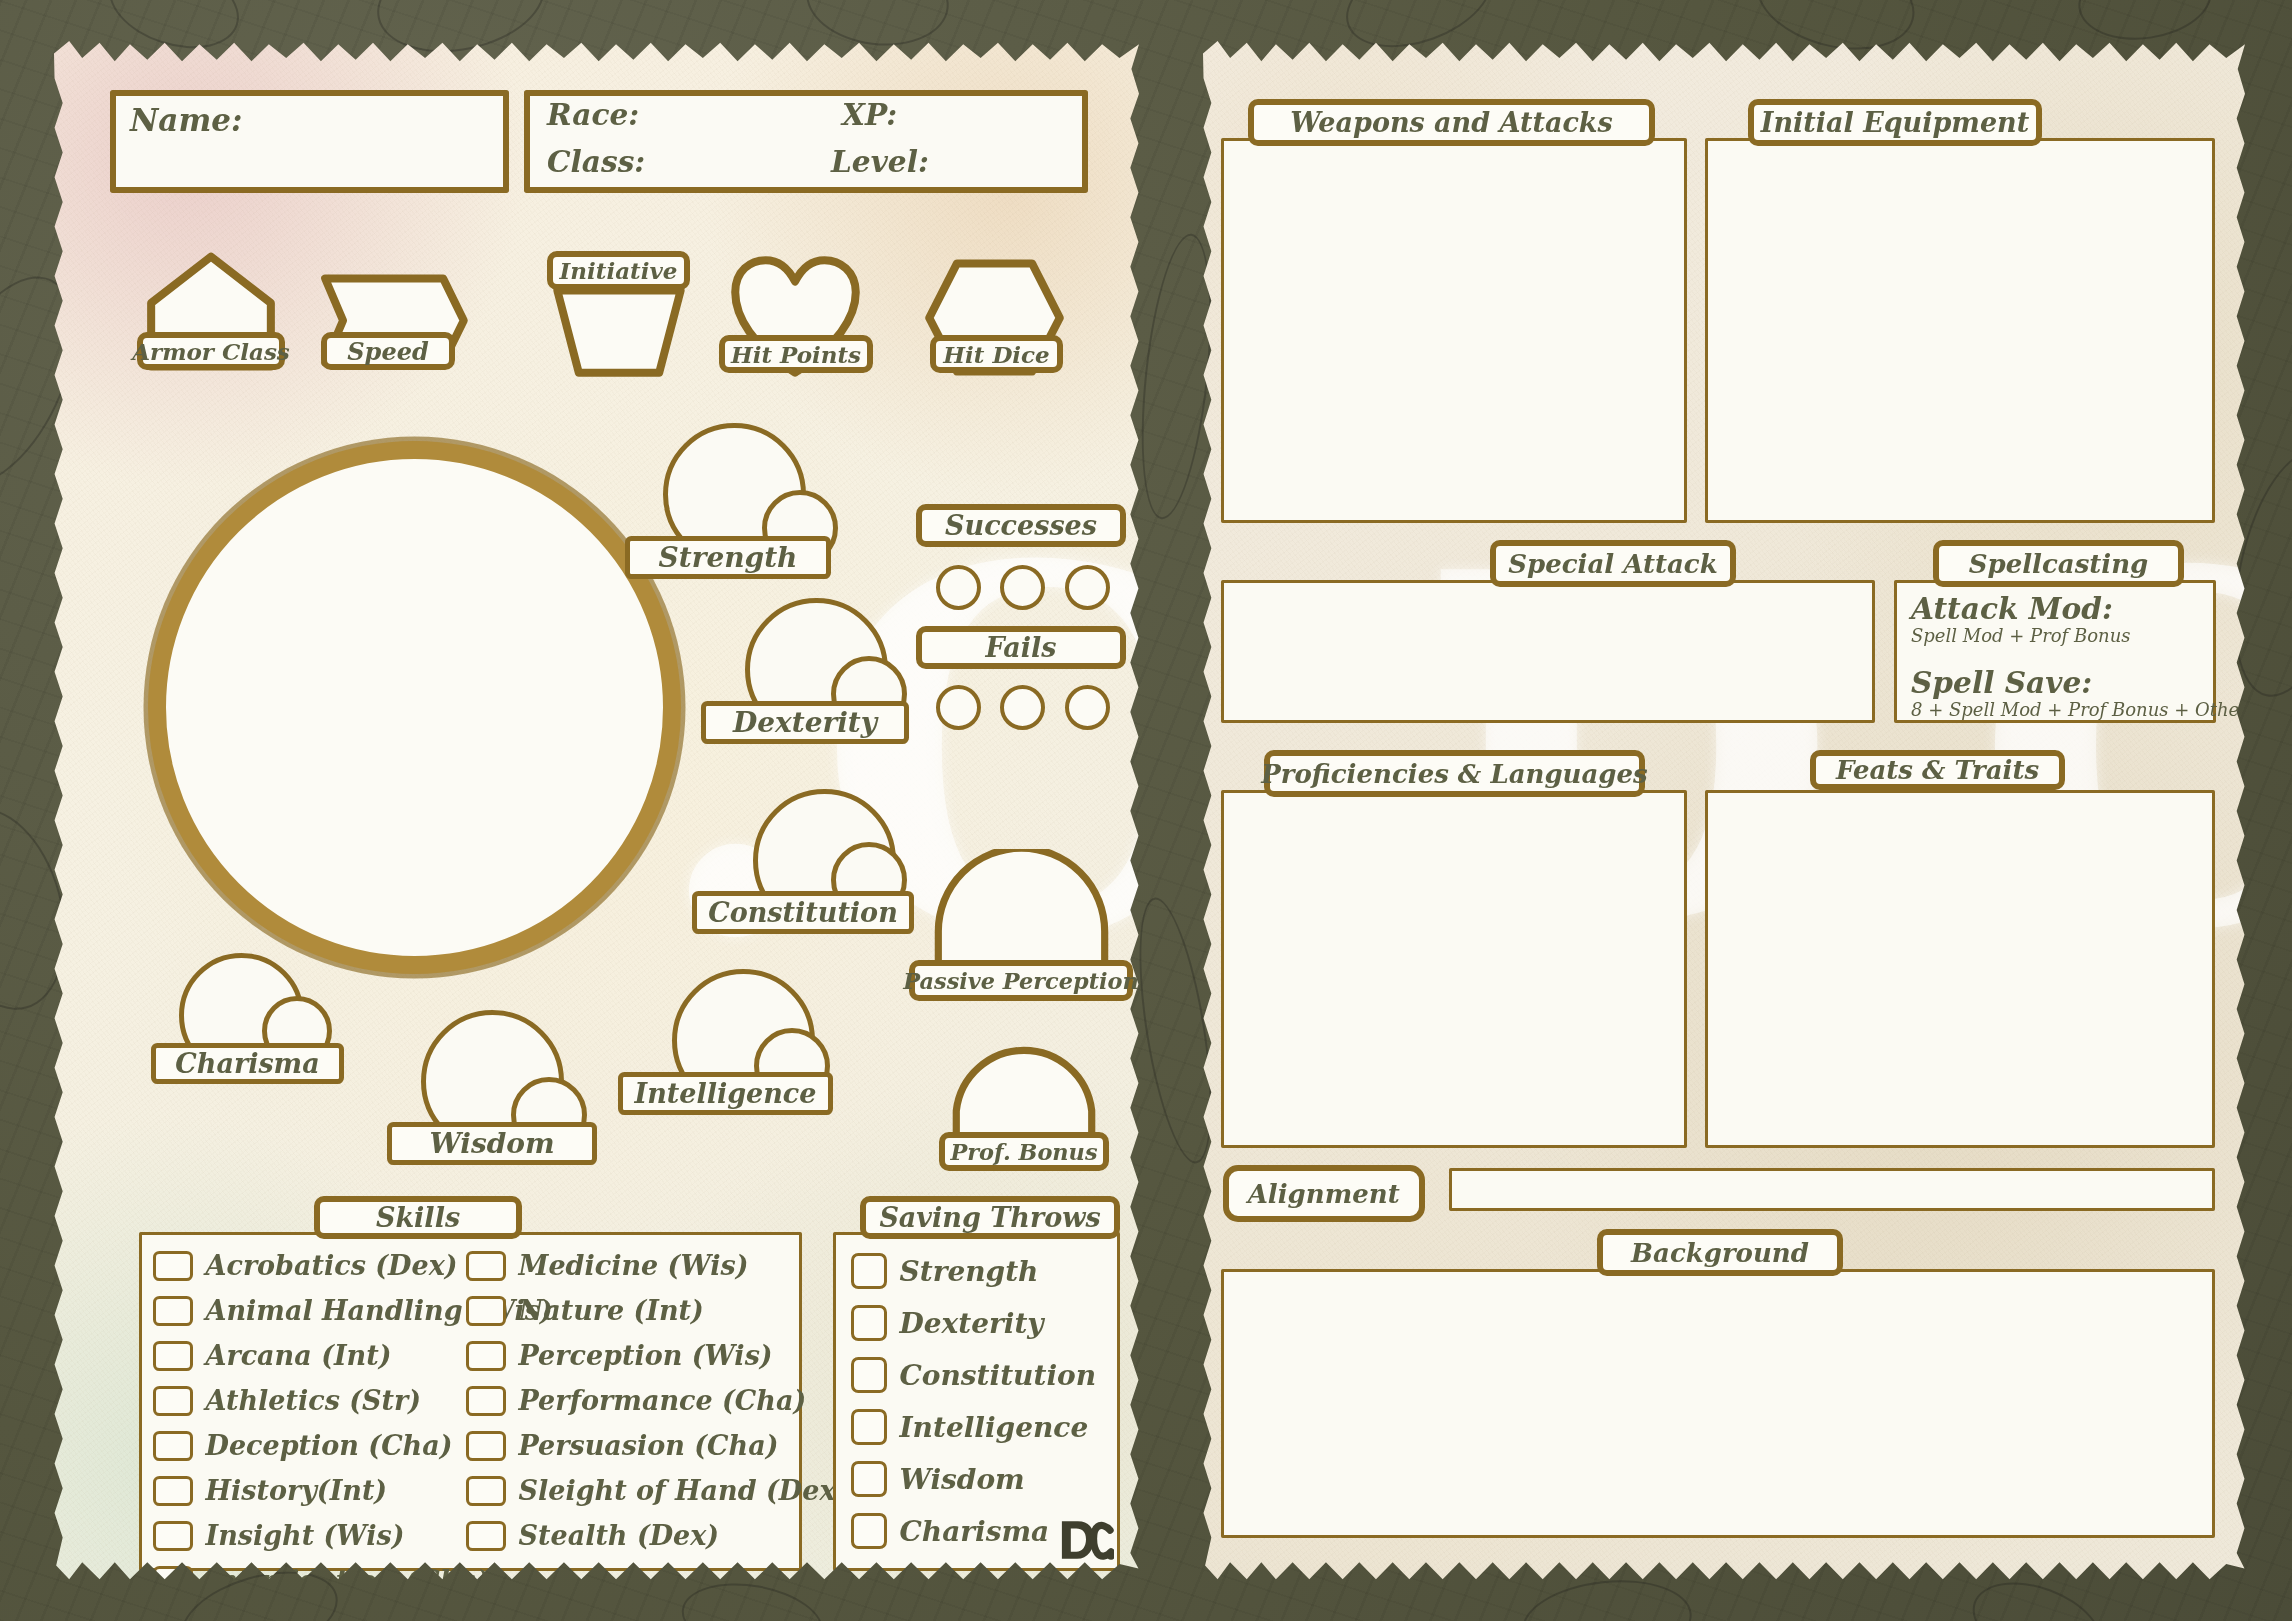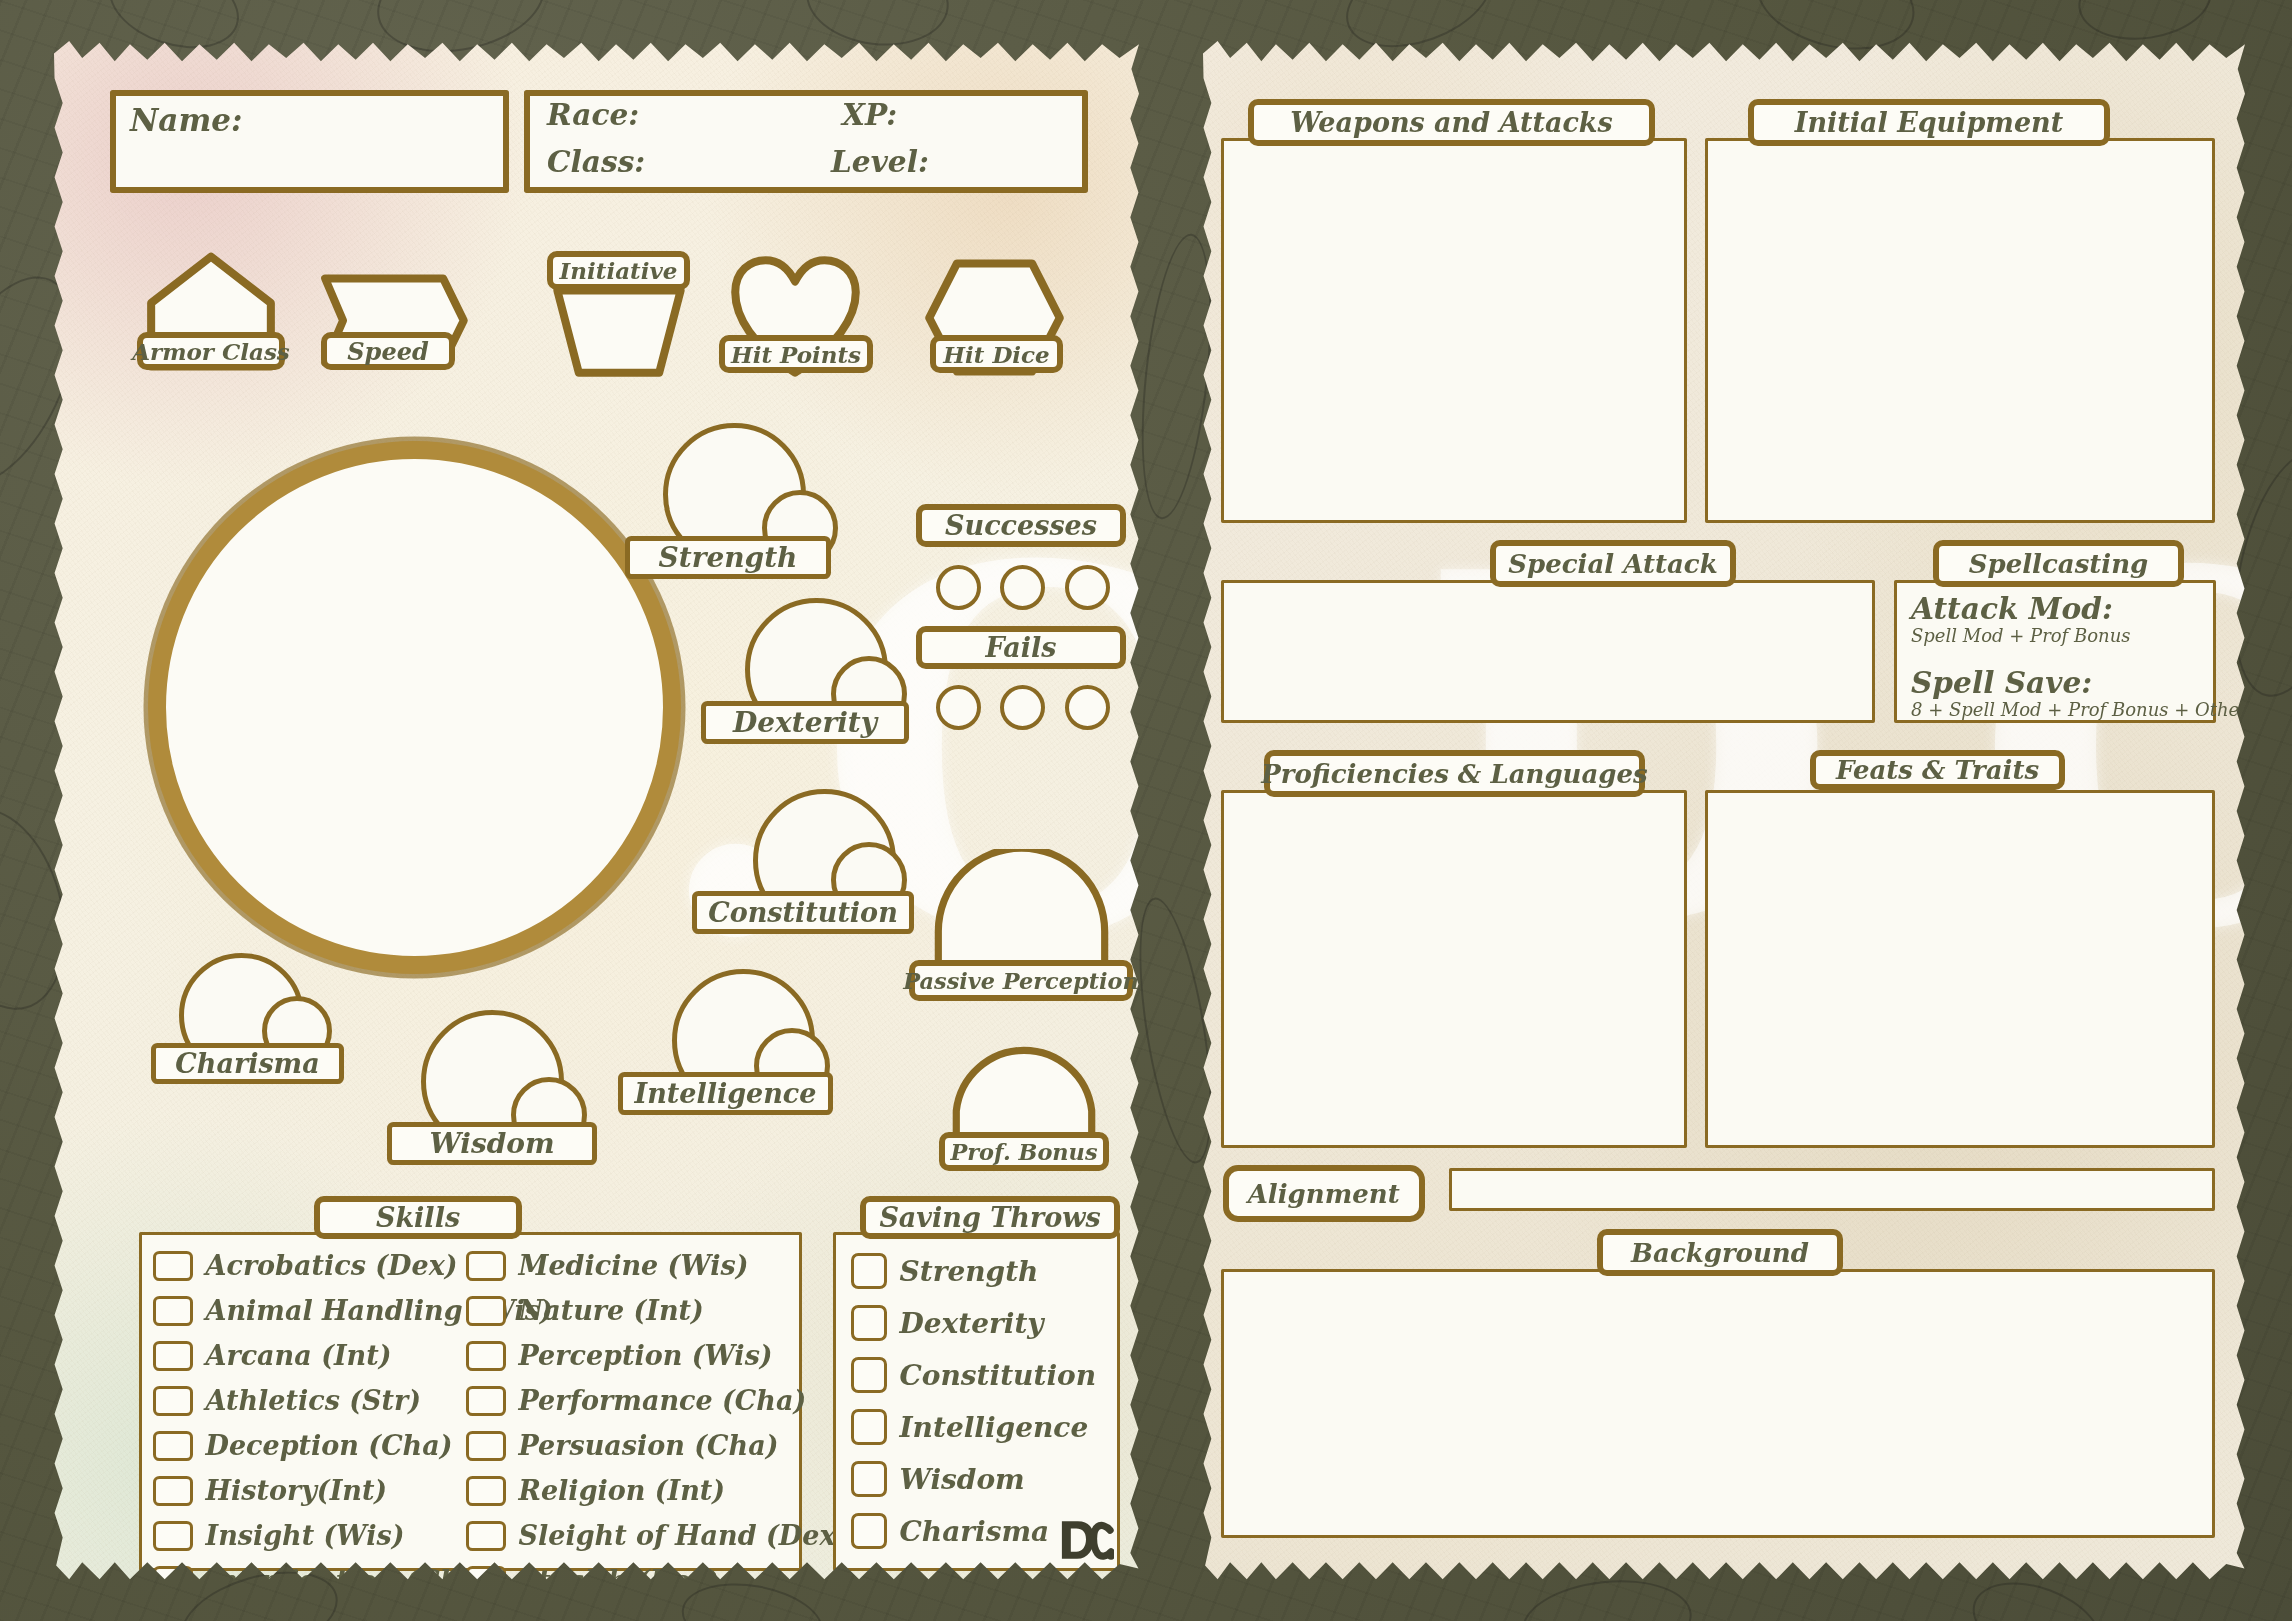--- a/index.html
+++ b/index.html
@@ -463,24 +463,20 @@
       <div class="skill-row">
         <span class="skill-cb"></span>
         <span class="skill-name">Performance (Cha)</span>
       </div>
       <div class="skill-row">
         <span class="skill-cb"></span>
         <span class="skill-name">Persuasion (Cha)</span>
       </div>
       <div class="skill-row">
         <span class="skill-cb"></span>
-        <span class="skill-name">Religion (Int)</span>
-      </div>
-      <div class="skill-row">
-        <span class="skill-cb"></span>
         <span class="skill-name">Sleight of Hand (Dex)</span>
       </div>
       <div class="skill-row">
         <span class="skill-cb"></span>
         <span class="skill-name">Stealth (Dex)</span>
       </div>
 
     </div>
 
     <div class="plate" style="left:806px; top:1158px; width:260px; height:43px; font-size:27px;">
@@ -525,21 +521,21 @@
   <div class="sheet" id="sheet-right">
     <div class="paper-bg"></div>
     <div class="paper-grain"></div>
     <div class="watermark" id="wm-right">D.C.</div>
 
     <div class="plate" style="left:45px; top:61px; width:407px; height:47px; font-size:27px;">
       <span>Weapons and Attacks</span>
     </div>
     <div class="panel" style="left:18px; top:100px; width:466px; height:385px;"></div>
 
-    <div class="plate" style="left:545px; top:61px; width:362px; height:47px; font-size:27px;">
+    <div class="plate" style="left:545px; top:61px; width:294px; height:47px; font-size:27px;">
       <span>Initial Equipment</span>
     </div>
     <div class="panel" style="left:502px; top:100px; width:510px; height:385px;"></div>
 
     <div class="plate" style="left:287px; top:502px; width:246px; height:47px; font-size:26px;align-items:center;">
       <span>Special Attack</span>
     </div>
     <div class="panel" style="left:18px; top:542px; width:654px; height:143px;"></div>
 
     <div class="plate" style="left:730px; top:502px; width:251px; height:47px; font-size:26px;">

